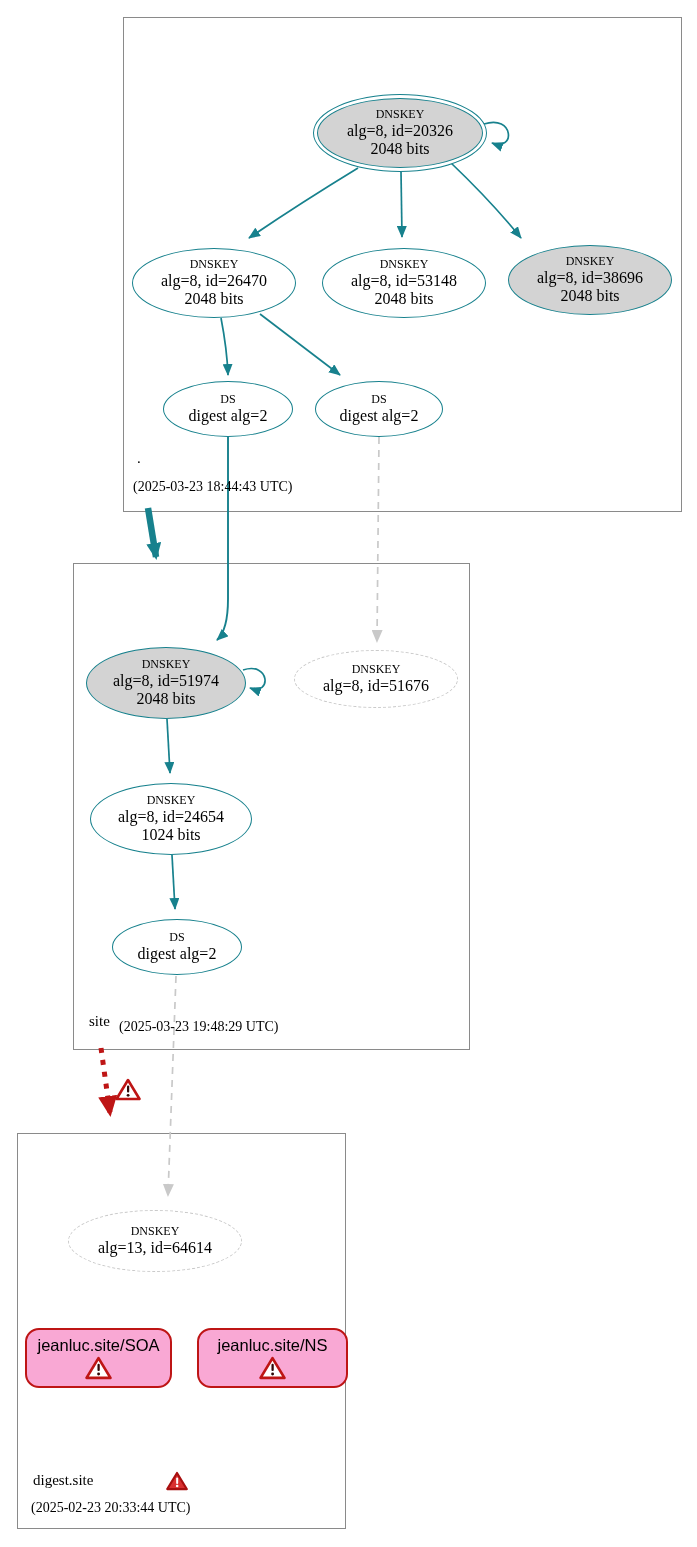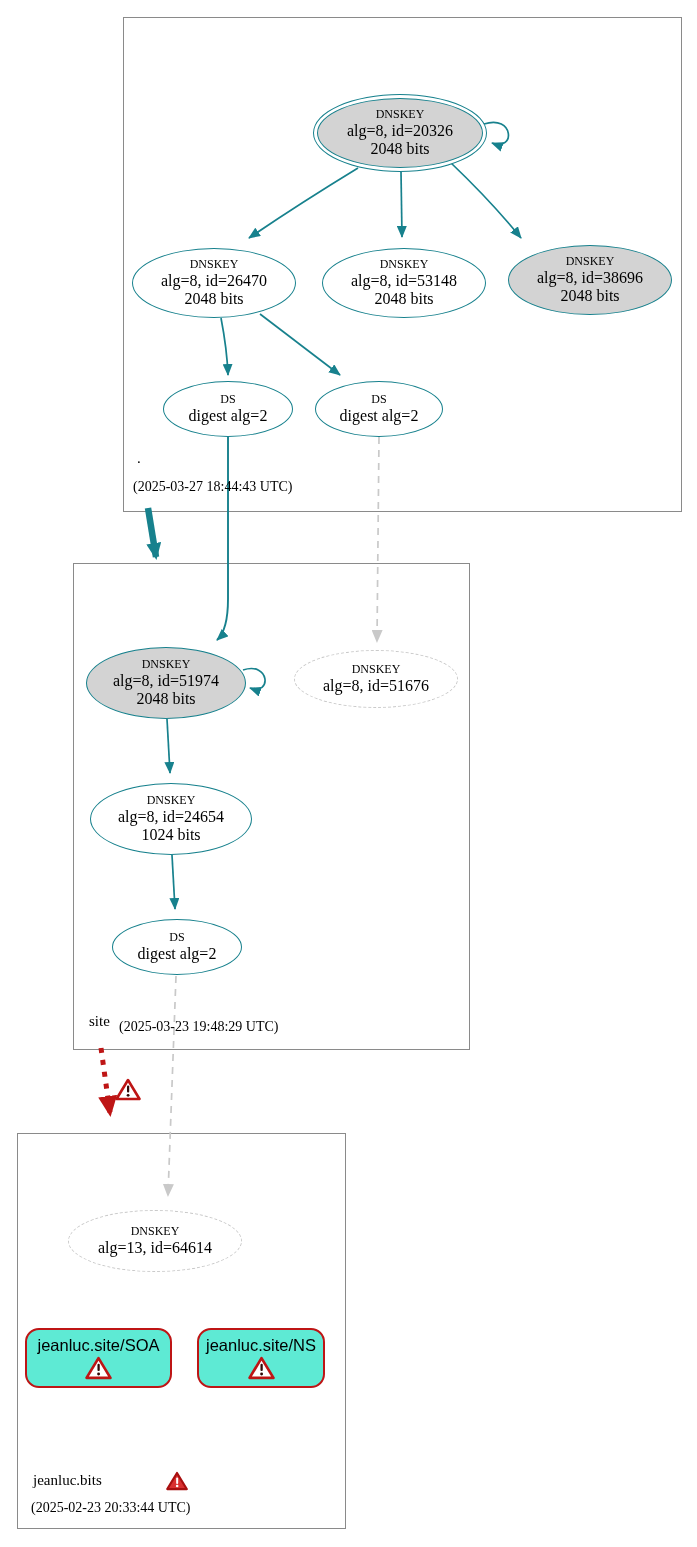--- a/index.html
+++ b/index.html
@@ -29,21 +29,21 @@
     background:#fff;padding:3px;
   }
   .dbl-inner{
     box-sizing:border-box;width:100%;height:100%;border:1.7px solid var(--teal);border-radius:50%;
     background:var(--node-gray);display:flex;flex-direction:column;align-items:center;justify-content:center;
     text-align:center;line-height:1.12;
   }
   .node-title{font-family:Liberation Serif, serif;font-size:12px;color:var(--ink);}
   .node-sub{font-family:"Liberation Serif",serif;font-size:16px;color:var(--ink);}
   .rrset{
-    position:absolute;box-sizing:border-box;border:2px solid var(--red);border-radius:14px;background:#5eead4;
+    position:absolute;box-sizing:border-box;border:2px solid var(--red);border-radius:14px;background:#f9a8d4;
     display:flex;flex-direction:column;align-items:center;justify-content:center;gap:1px;
     font-family:"Liberation Sans",sans-serif;font-size:16.5px;color:var(--ink);
   }
   .zone-label{position:absolute;font-family:"Liberation Serif",serif;font-size:15px;color:var(--ink);}
   .zone-ts{position:absolute;font-family:"Liberation Serif",serif;font-size:14px;color:var(--ink);white-space:nowrap;}
   .warn{position:absolute;}
 </style>
 </head>
 <body>
 
@@ -118,21 +118,21 @@
     <span class="node-title">DS</span>
     <span class="node-sub">digest alg=2</span>
   </div>
 
   <div class="ellipse" style="left:315px;top:381px;width:128px;height:56px;">
     <span class="node-title">DS</span>
     <span class="node-sub">digest alg=2</span>
   </div>
 
   <span class="zone-label" style="left:137px;top:450px;">.</span>
-  <span class="zone-ts" style="left:133px;top:479px;">(2025-03-27 18:44:43 UTC)</span>
+  <span class="zone-ts" style="left:133px;top:479px;">(2025-03-23 18:44:43 UTC)</span>
 
   <div class="ellipse gray" style="left:86px;top:647px;width:160px;height:72px;">
     <span class="node-title">DNSKEY</span>
     <span class="node-sub">alg=8, id=51974</span>
     <span class="node-sub">2048 bits</span>
   </div>
 
   <div class="ellipse dashed" style="left:294px;top:650px;width:164px;height:58px;">
     <span class="node-title">DNSKEY</span>
     <span class="node-sub">alg=8, id=51676</span>
@@ -165,30 +165,30 @@
 
   <div class="rrset" style="left:25px;top:1328px;width:147px;height:60px;">
     <span>jeanluc.site/SOA</span>
     <svg width="27" height="24" viewBox="0 0 26 23">
       <path d="M13 2 L24.5 21 H1.5 Z" fill="#ffffff" stroke="#be1515" stroke-width="2.6" stroke-linejoin="round"></path>
       <rect x="12" y="7.5" width="2.2" height="7" rx="1" fill="#300808"></rect>
       <circle cx="13.1" cy="17.3" r="1.4" fill="#300808"></circle>
     </svg>
   </div>
 
-  <div class="rrset" style="left:197px;top:1328px;width:128px;height:60px;">
+  <div class="rrset" style="left:197px;top:1328px;width:151px;height:60px;">
     <span>jeanluc.site/NS</span>
     <svg width="27" height="24" viewBox="0 0 26 23">
       <path d="M13 2 L24.5 21 H1.5 Z" fill="#ffffff" stroke="#be1515" stroke-width="2.6" stroke-linejoin="round"></path>
       <rect x="12" y="7.5" width="2.2" height="7" rx="1" fill="#300808"></rect>
       <circle cx="13.1" cy="17.3" r="1.4" fill="#300808"></circle>
     </svg>
   </div>
 
-  <span class="zone-label" style="left:33px;top:1472px;">jeanluc.bits</span>
+  <span class="zone-label" style="left:33px;top:1472px;">digest.site</span>
   <svg class="warn" style="left:166px;top:1471px;" width="22" height="20" viewBox="0 0 26 23">
     <path d="M13 2 L24.5 21 H1.5 Z" fill="#d93030" stroke="#a80f0f" stroke-width="2.6" stroke-linejoin="round"></path>
     <rect x="12" y="7.5" width="2.4" height="7.4" rx="1.1" fill="#ffffff"></rect>
     <circle cx="13.2" cy="17.5" r="1.5" fill="#ffffff"></circle>
   </svg>
   <span class="zone-ts" style="left:31px;top:1500px;">(2025-02-23 20:33:44 UTC)</span>
 
 </div>
 
 </body></html>

